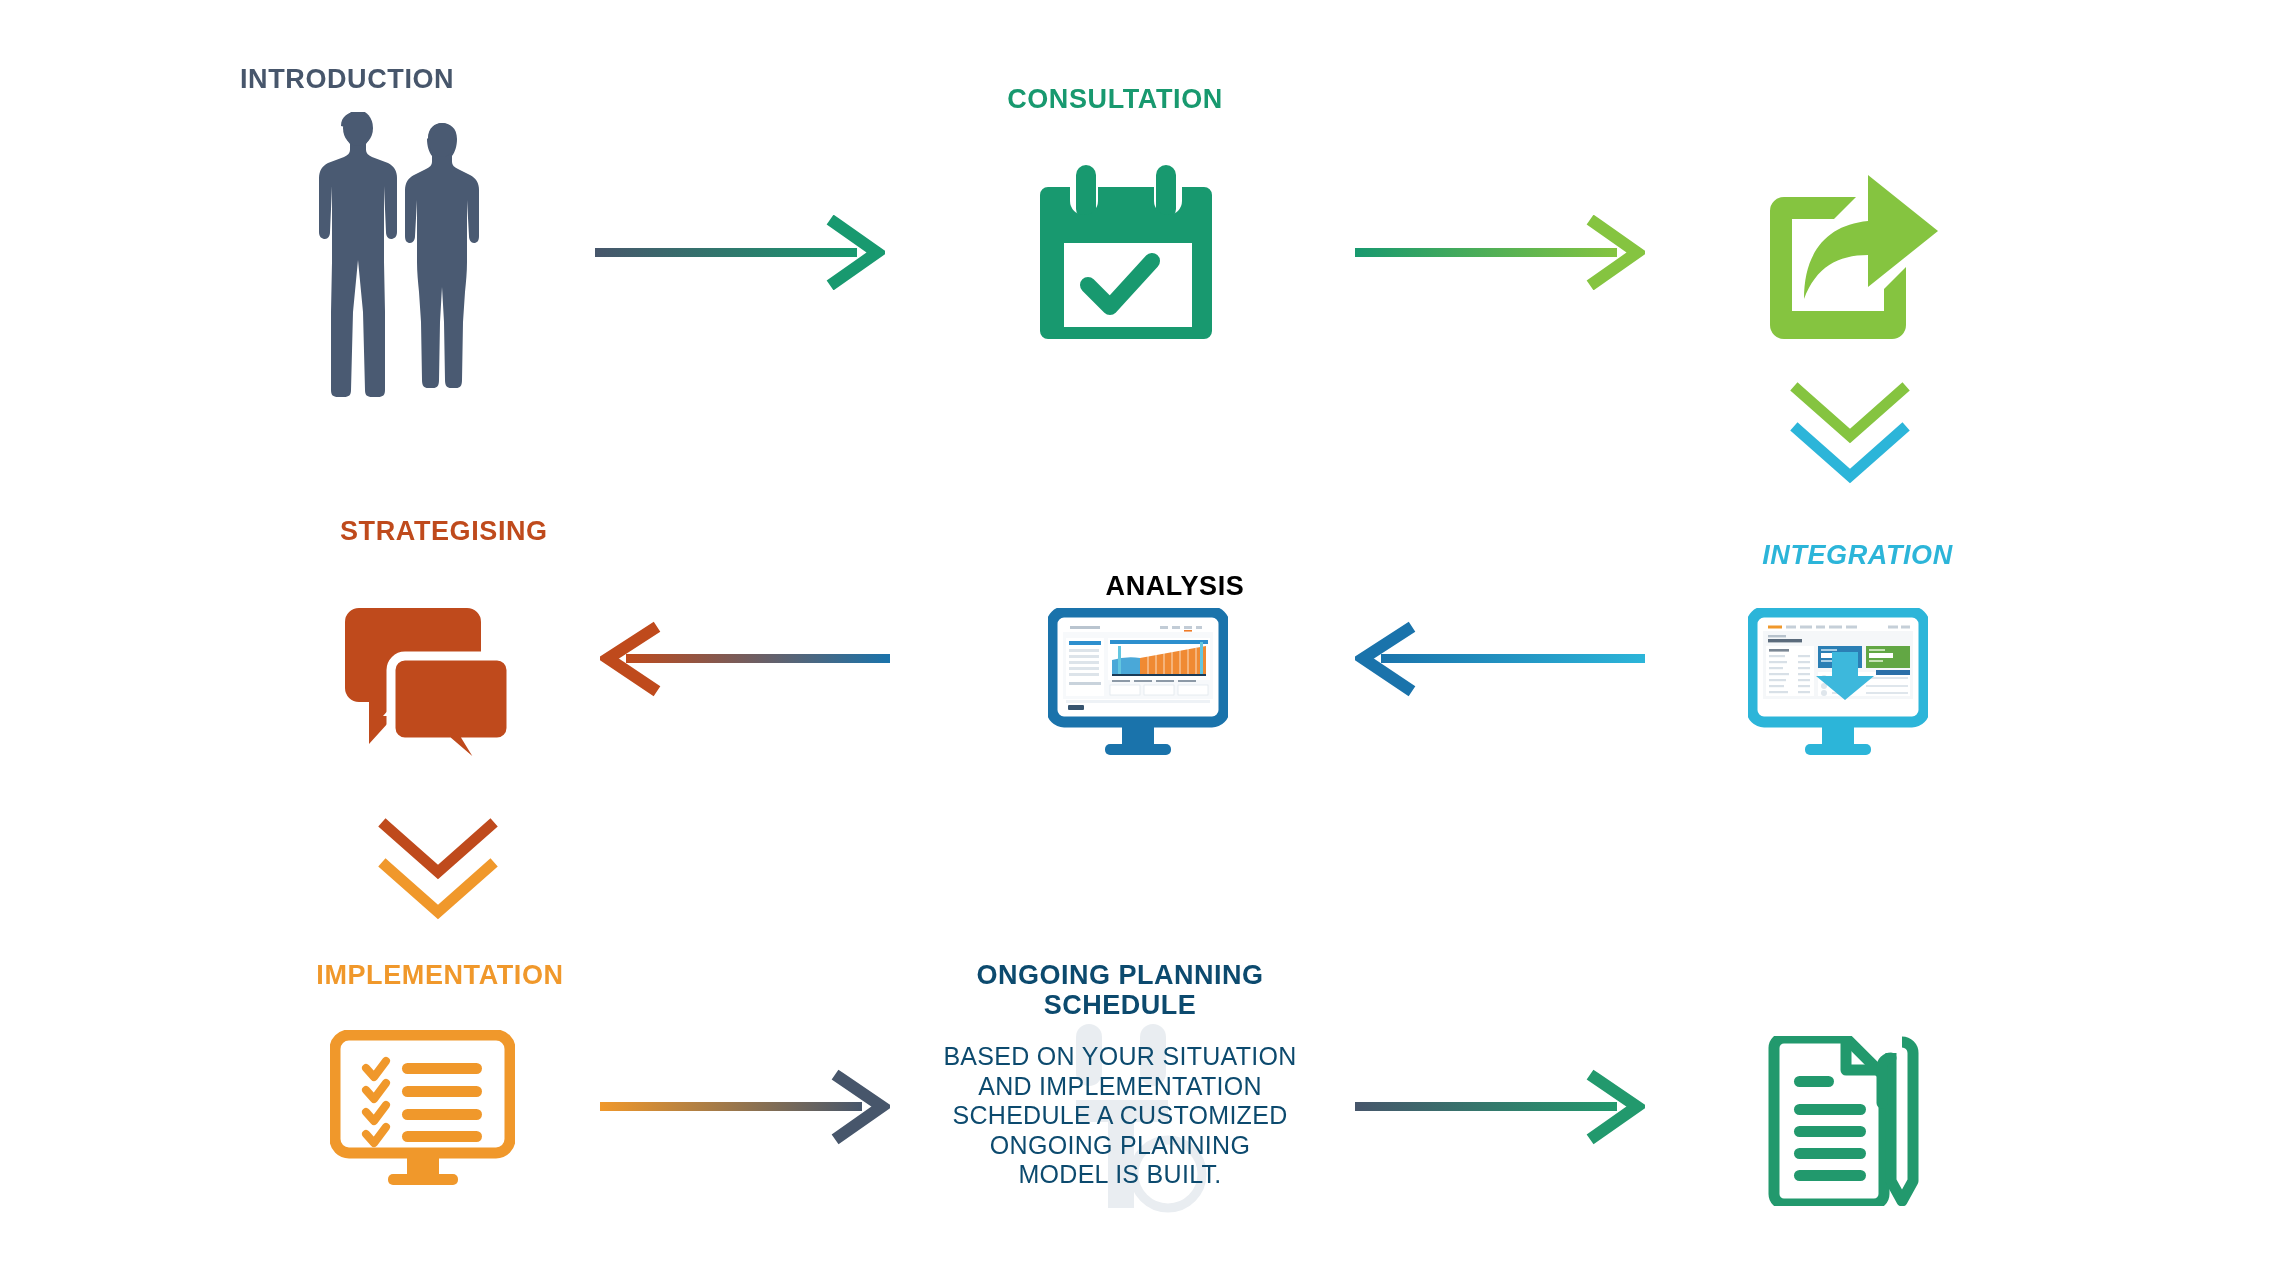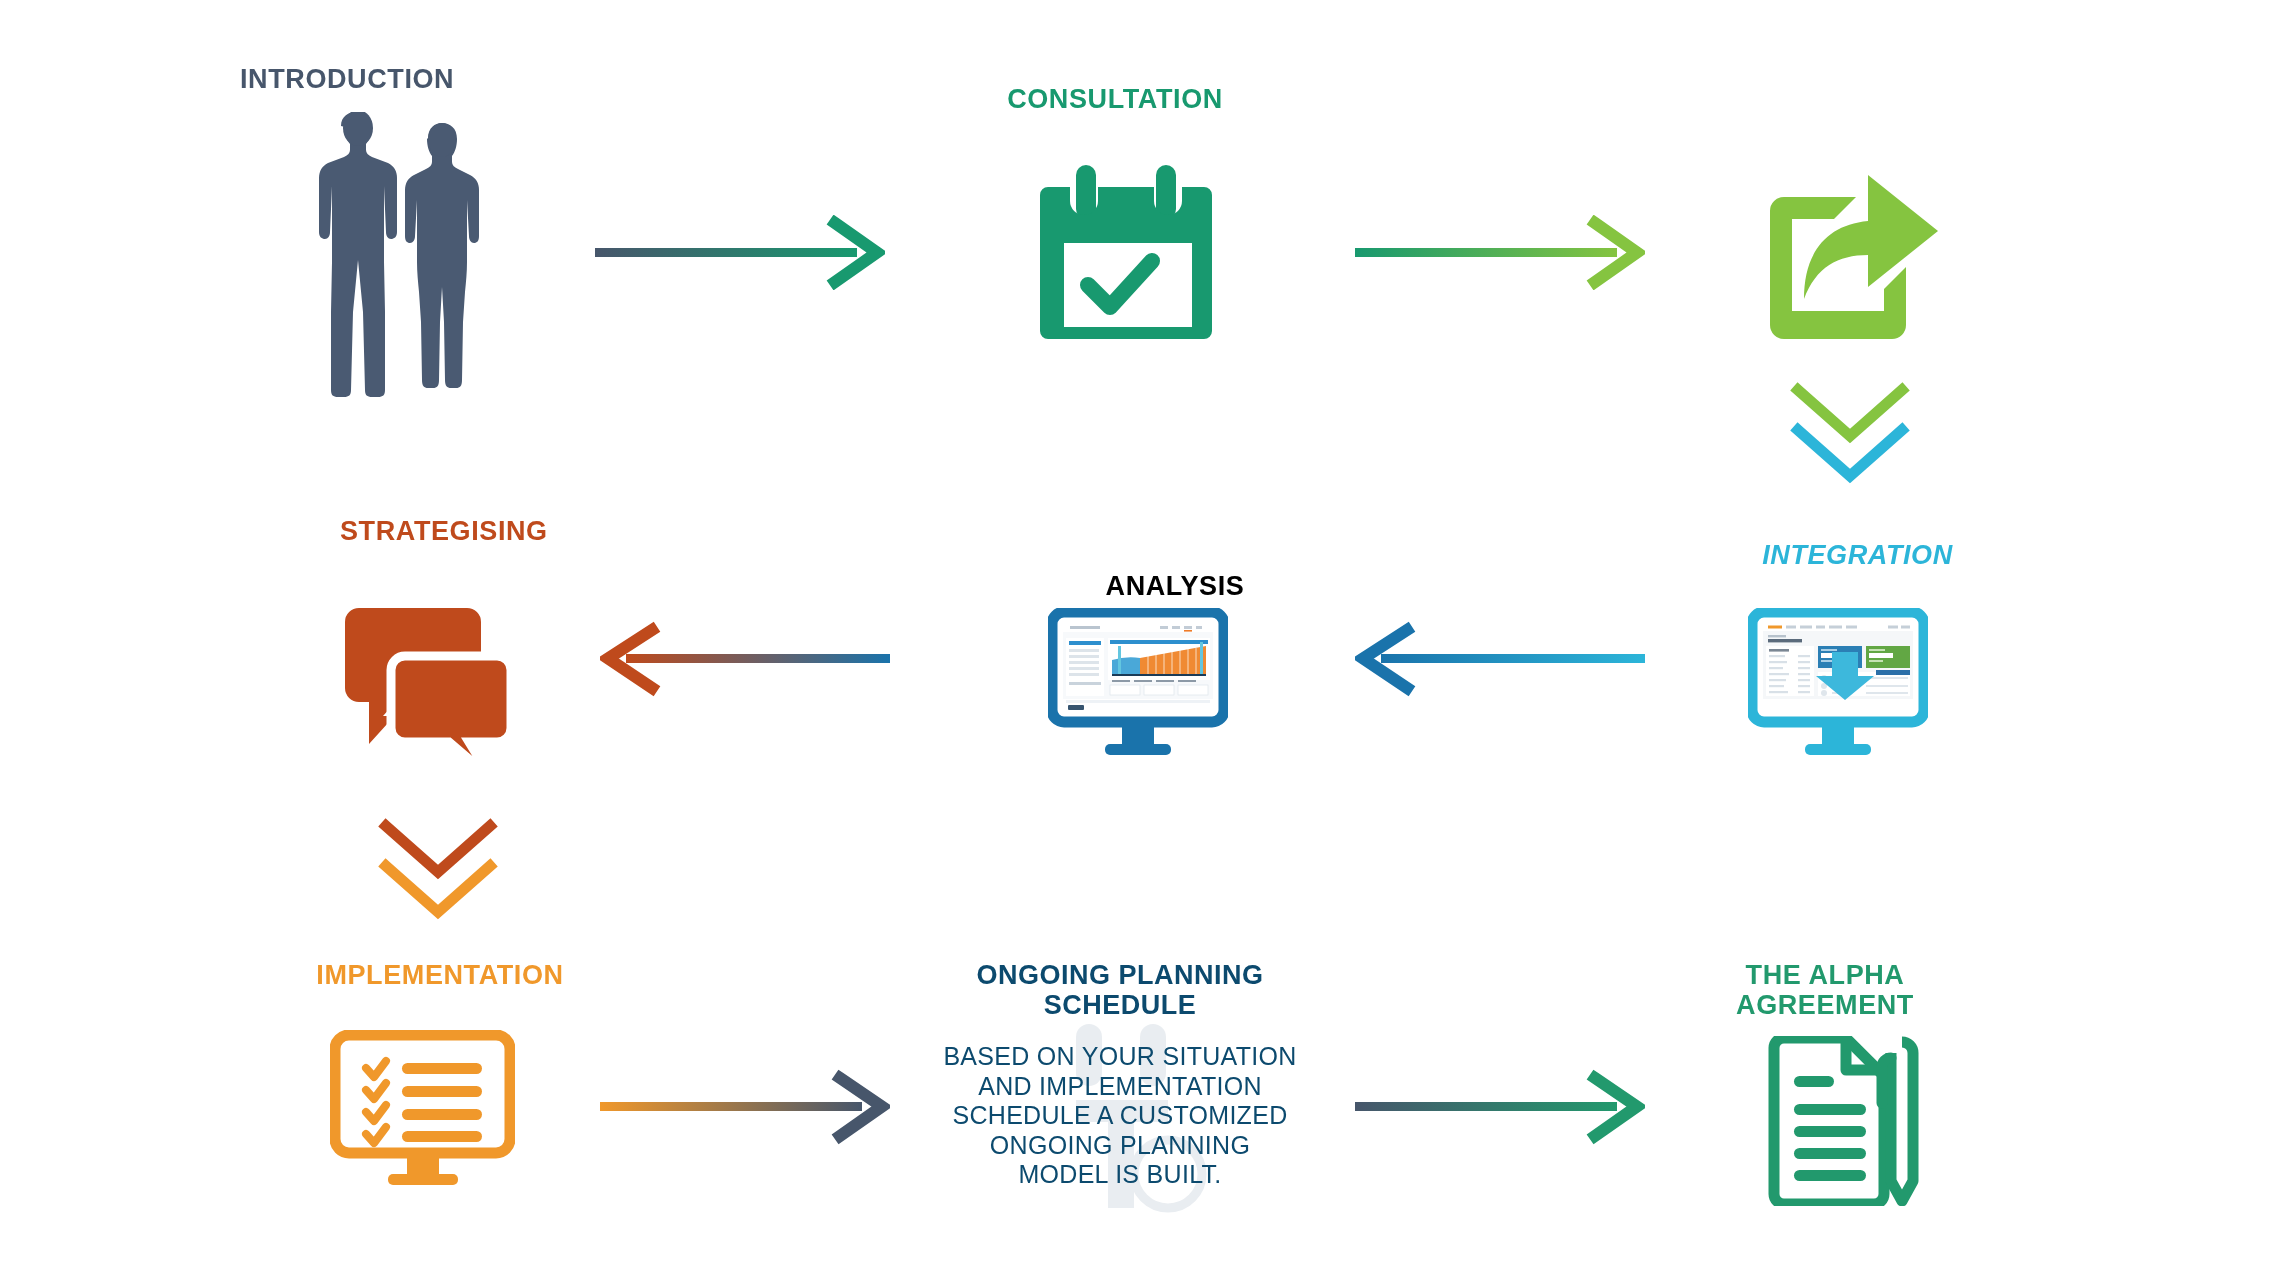--- a/index.html
+++ b/index.html
@@ -440,21 +440,20 @@
         <linearGradient id="g-arrow-6" x1="0" y1="0" x2="1" y2="0">
           <stop offset="0%" stop-color="#47566b"></stop>
           <stop offset="100%" stop-color="#22996d"></stop>
         </linearGradient>
       </defs>
       <rect x="0" y="34" width="262" height="9" fill="url(#g-arrow-6)"></rect>
       <path d="M240 10 L282 38.5 L240 68" fill="none" stroke="#22996d" stroke-width="12" stroke-linecap="square" stroke-linejoin="miter"></path>
     </svg>
   </div>
 
-  <div class="step-label" style="left:1660px; top:960px; width:330px; color:#22996d;">THE ALPHA AGREEMENT</div>
 
   <div class="icon-host" style="left:1762px; top:1036px; width:175px; height:170px;">
     <svg width="175" height="170" viewBox="0 0 175 170">
 
       <path d="M12 12 a10 10 0 0 1 10 -10 h62 l38 38 v118 a10 10 0 0 1 -10 10
                h-90 a10 10 0 0 1 -10 -10 z" fill="#ffffff" stroke="#22996d" stroke-width="11" stroke-linejoin="round"></path>
 
       <path d="M84 2 v32 h32" fill="none" stroke="#22996d" stroke-width="11" stroke-linejoin="round"></path>
 
       <g fill="#22996d">

